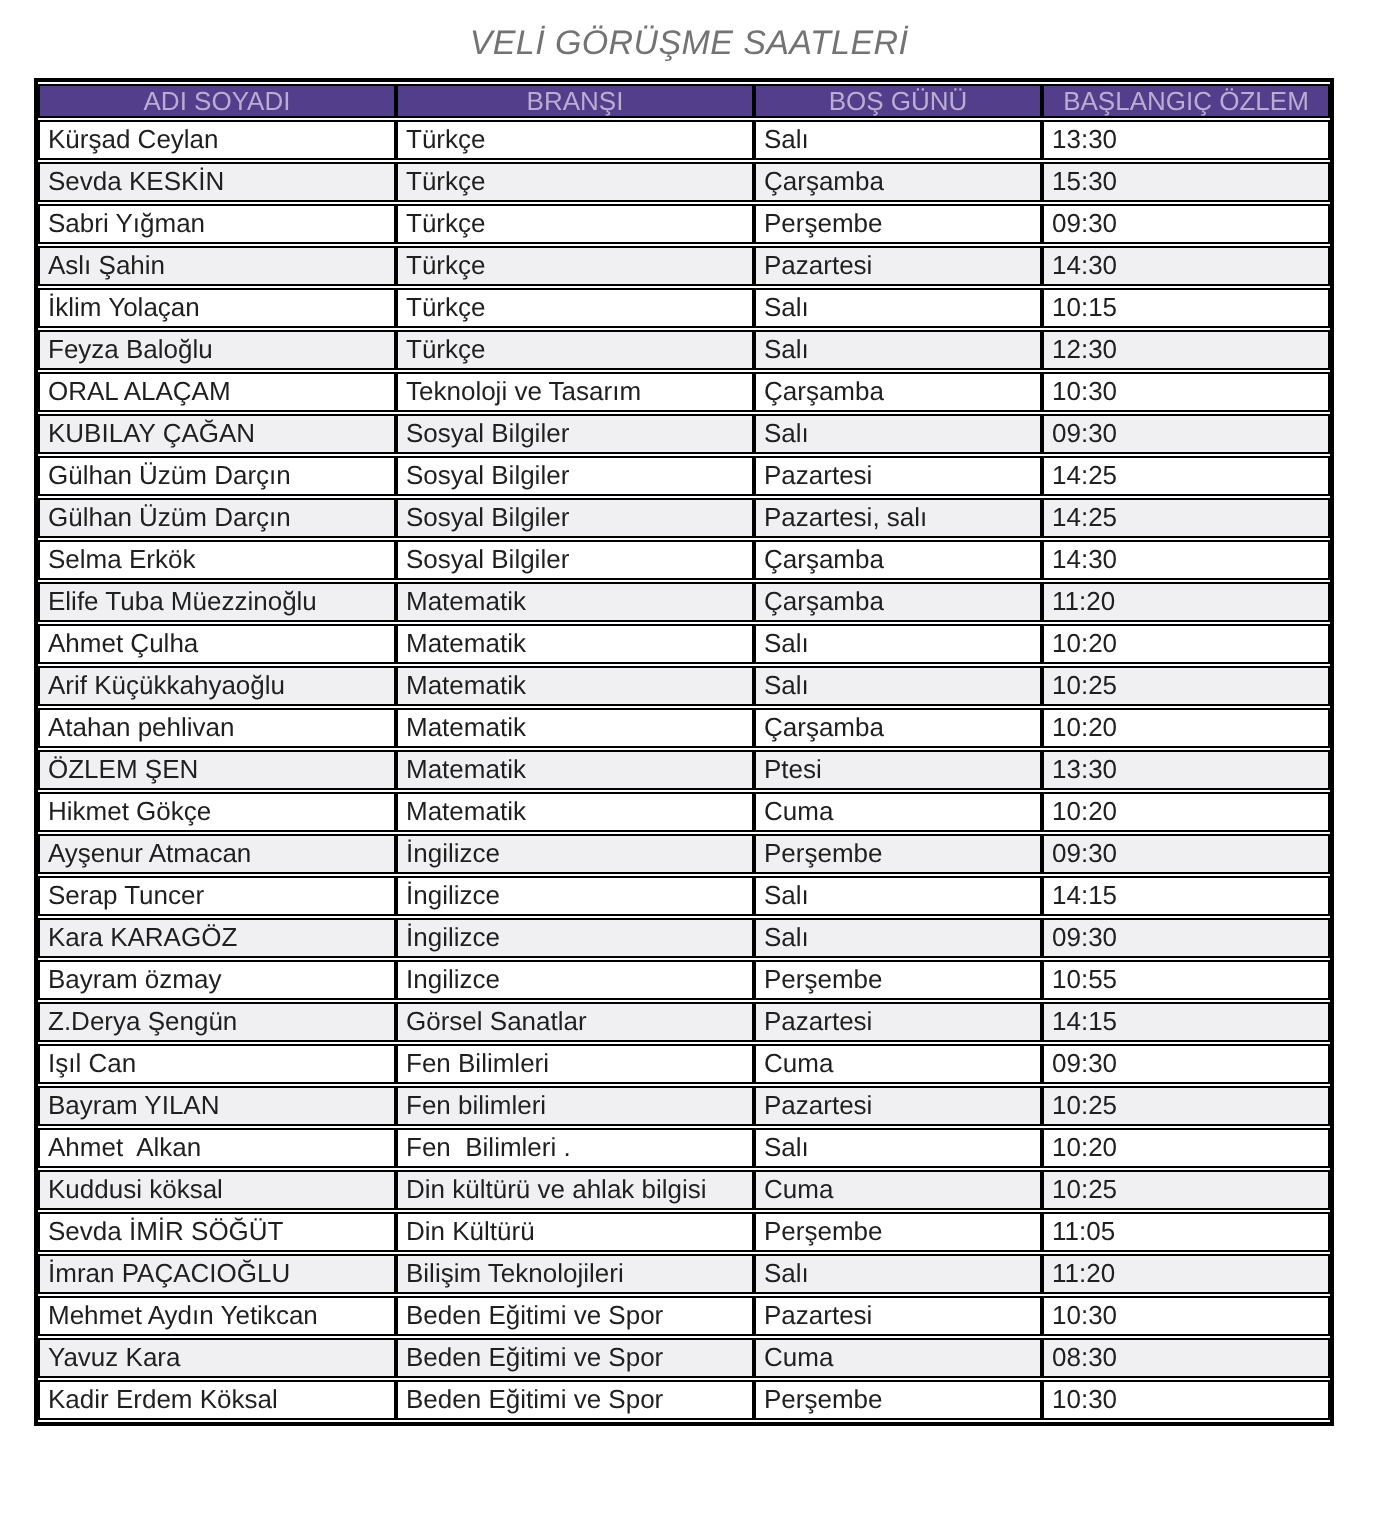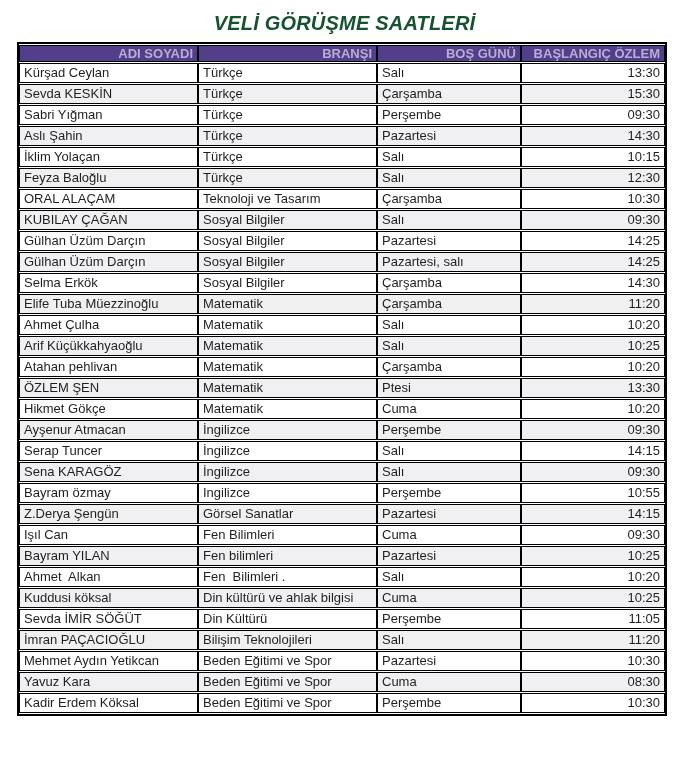--- a/index.html
+++ b/index.html
@@ -11,48 +11,48 @@
   }
   *{box-sizing:border-box;}
   html,body{margin:0;padding:0;}
   body{
     width:689px;height:768px;background:#ffffff;
     font-family:"Liberation Sans", sans-serif;
     overflow:hidden;
   }
   .page{padding:10px 17px 0 17px;}
   .page-title{
-    font-size:20px;font-weight:bold;font-style:italic;
-    color:#14532d;text-align:center;margin:2px 0 7px 0;
+    font-size:17px;font-weight:normal;font-style:italic;
+    color:#737373;text-align:center;margin:2px 0 7px 0;
     letter-spacing:0.2px;
   }
   table.schedule{
     width:645px;table-layout:fixed;
     border-collapse:separate;border-spacing:0 1px;
     border:2px solid var(--border);
     background:#ffffff;
   }
   col.c1,col.c2{width:179px;}
   col.c3,col.c4{width:144px;}
   th{
     background:var(--header-bg);
     color:var(--header-text);
-    font-weight:bold;font-size:13px;
-    text-align:right;padding:0 4px;height:15px;line-height:15px;
+    font-weight:normal;font-size:13px;
+    text-align:center;padding:0 4px;height:15px;line-height:15px;
     border:1px solid var(--border);
     white-space:nowrap;overflow:hidden;margin-left:48px;
   }
   td{
     font-size:13px;color:var(--cell-text);
     padding:0 4px;height:18px;line-height:18px;
     border:1px solid var(--border);
     background:#ffffff;
     white-space:pre;overflow:hidden;
   }
-  td.time{text-align:right;margin-left:20px;}
+  td.time{margin-left:20px;}
   tbody tr:nth-child(even) td{background:var(--row-alt);}
 </style>
 </head>
 <body>
 
 <div class="page">
   <div class="page-title">VELİ GÖRÜŞME SAATLERİ</div>
 
   <table class="schedule">
     <colgroup>
@@ -178,21 +178,21 @@
           <td>Perşembe</td>
           <td class="time">09:30</td>
         </tr>
         <tr>
           <td>Serap Tuncer</td>
           <td>İngilizce</td>
           <td>Salı</td>
           <td class="time">14:15</td>
         </tr>
         <tr>
-          <td>Sena KARAGÖZ</td>
+          <td>Kara KARAGÖZ</td>
           <td>İngilizce</td>
           <td>Salı</td>
           <td class="time">09:30</td>
         </tr>
         <tr>
           <td>Bayram özmay</td>
           <td>Ingilizce</td>
           <td>Perşembe</td>
           <td class="time">10:55</td>
         </tr>

